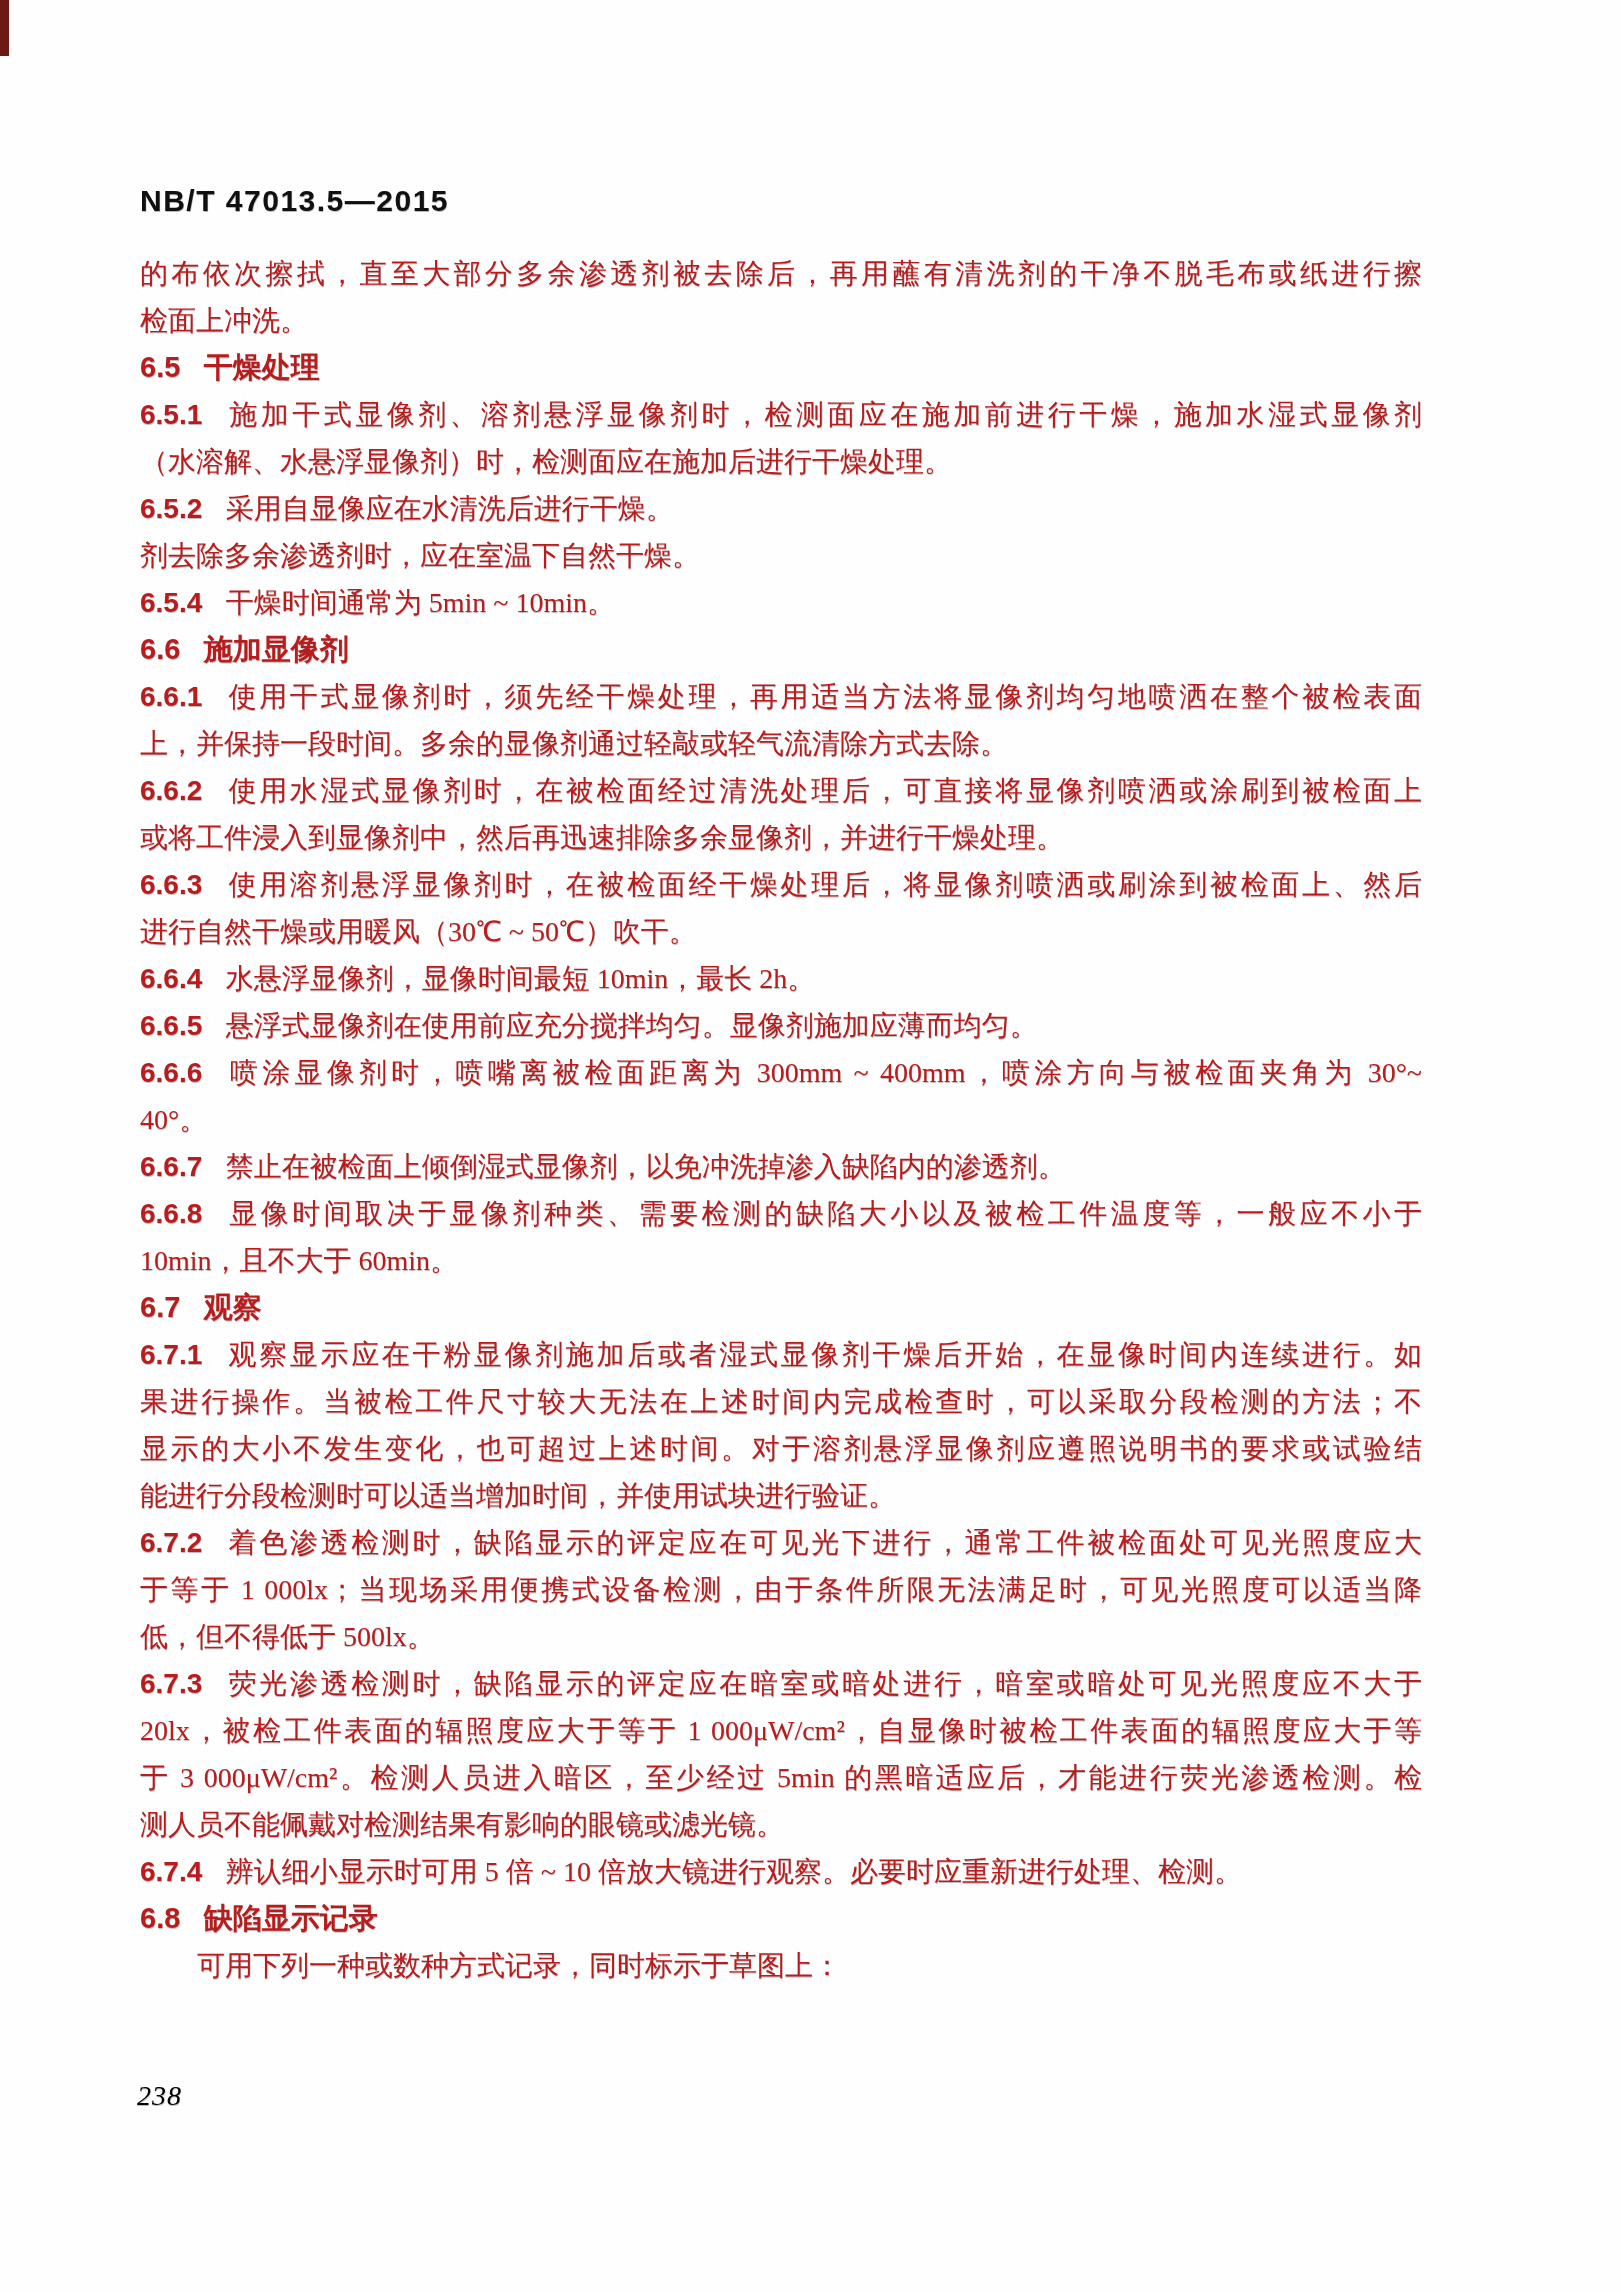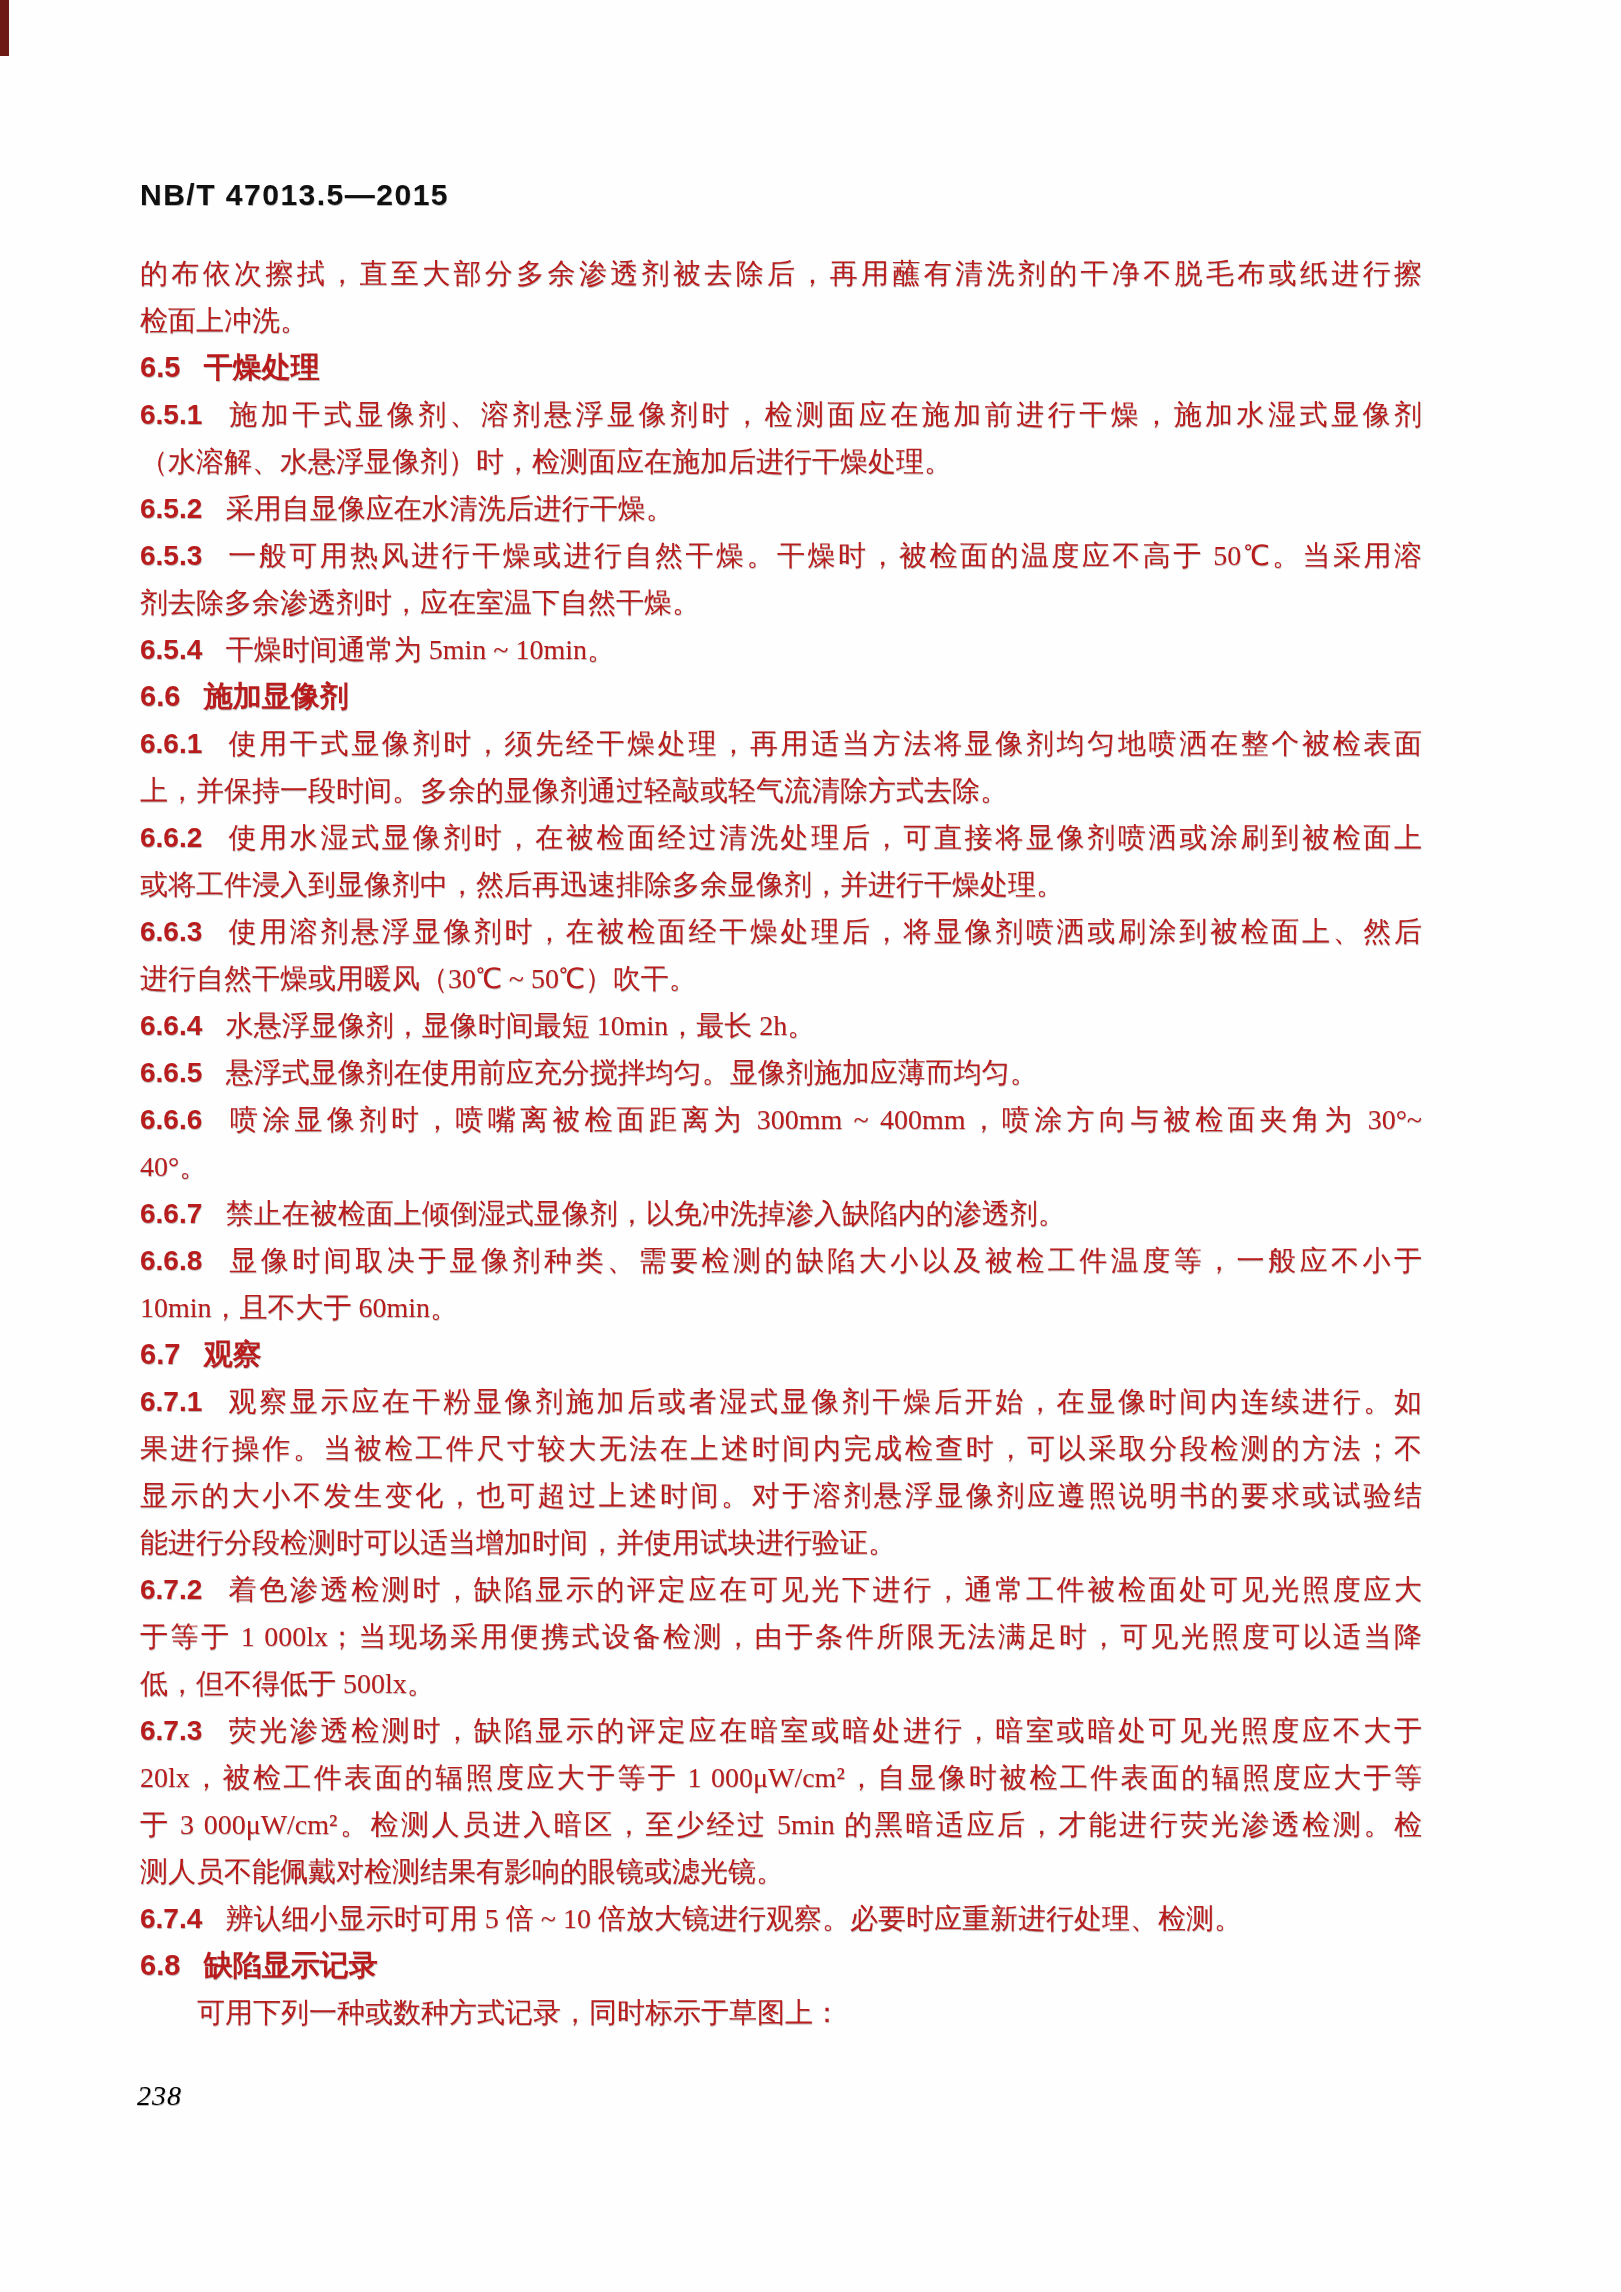--- a/index.html
+++ b/index.html
@@ -22,21 +22,21 @@
     position: absolute;
     left: 0;
     top: 0;
     width: 8.8px;
     height: 56px;
     background: #6e1a14;
   }
   .header {
     position: absolute;
     left: 140px;
-    top: 178px;
+    top: 184px;
     font-family: "Liberation Sans", sans-serif;
     font-weight: 700;
     font-size: 30px;
     letter-spacing: 1.5px;
     color: #101010;
     text-shadow: 0.5px 0.5px 0.6px rgba(50,50,50,0.35);
   }
   .textblock {
     position: absolute;
     left: 140px;
@@ -96,21 +96,20 @@
   <div class="line"><span class="txt">检面上冲洗。</span></div>
 
   <div class="line heading"><span class="num">6.5</span><span class="txt">干燥处理</span></div>
 
   <div class="line full"><span class="num">6.5.1</span><span class="txt">施加干式显像剂、溶剂悬浮显像剂时，检测面应在施加前进行干燥，施加水湿式显像剂</span></div>
 
   <div class="line"><span class="txt">（水溶解、水悬浮显像剂）时，检测面应在施加后进行干燥处理。</span></div>
 
   <div class="line"><span class="num">6.5.2</span><span class="txt">采用自显像应在水清洗后进行干燥。</span></div>
 
-  <div class="line full"><span class="num">6.5.3</span><span class="txt">一般可用热风进行干燥或进行自然干燥。干燥时，被检面的温度应不高于 50℃。当采用溶</span></div>
 
   <div class="line"><span class="txt">剂去除多余渗透剂时，应在室温下自然干燥。</span></div>
 
   <div class="line"><span class="num">6.5.4</span><span class="txt">干燥时间通常为 5min ~ 10min。</span></div>
 
   <div class="line heading"><span class="num">6.6</span><span class="txt">施加显像剂</span></div>
 
   <div class="line full"><span class="num">6.6.1</span><span class="txt">使用干式显像剂时，须先经干燥处理，再用适当方法将显像剂均匀地喷洒在整个被检表面</span></div>
 
   <div class="line"><span class="txt">上，并保持一段时间。多余的显像剂通过轻敲或轻气流清除方式去除。</span></div>

